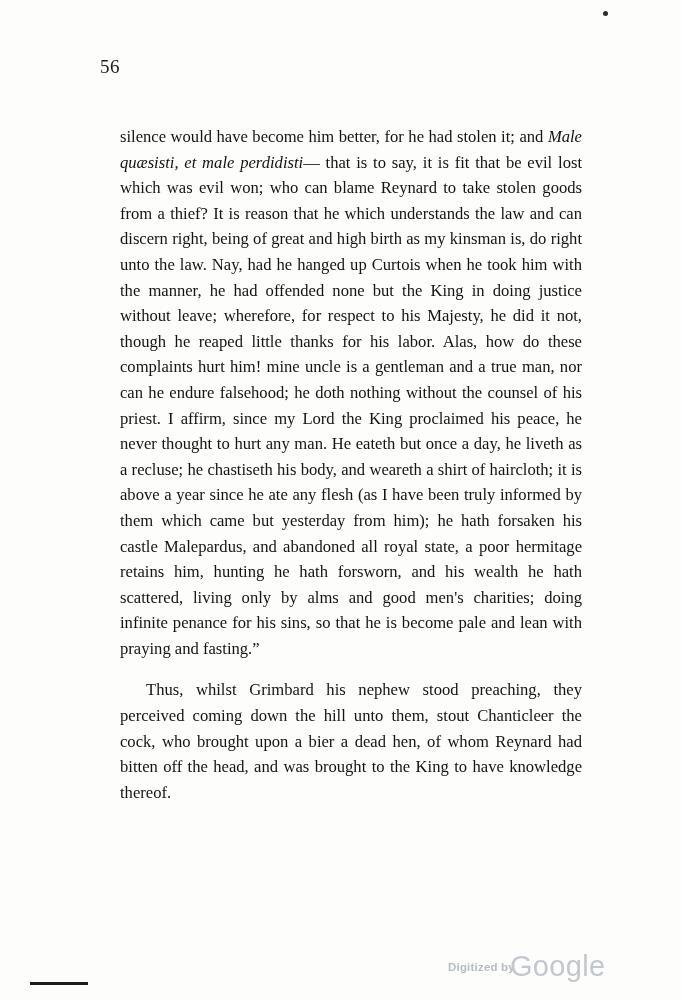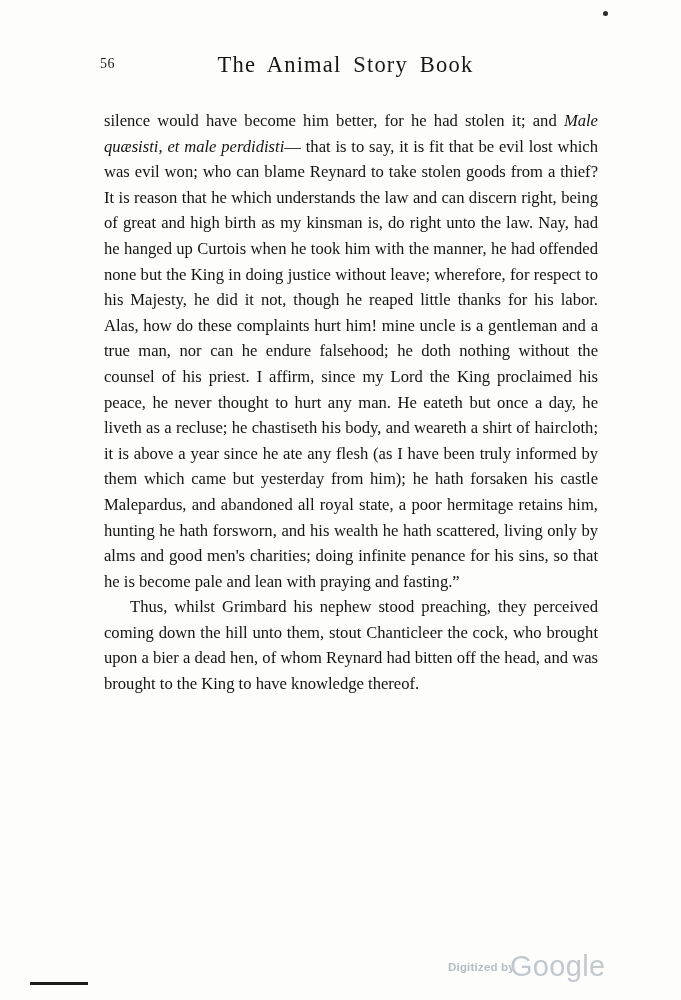--- a/index.html
+++ b/index.html
@@ -33,21 +33,21 @@
     position: absolute;
     top: 52px;
     left: 100px;
     right: 90px;
     height: 30px;
   }
   .page-number {
     position: absolute;
     left: 0;
     top: 4px;
-    font-size: 14px;
+    font-size: 19px;
     letter-spacing: 0.5px;
     color: #1a1a1a;
   }
   .running-title {
     position: absolute;
     left: 0;
     right: 0;
     top: 0;
     text-align: center;
     font-size: 22.5px;
@@ -59,21 +59,21 @@
     position: absolute;
     top: 108px;
     left: 104px;
     width: 494px;
     font-size: 16.6px;
     line-height: 25.6px;
     color: #14140f;
     text-align: justify;
   }
   .body-text p {
-    margin: 0;
+    margin: 16px;
   }
   .body-text p.indent {
     text-indent: 26px;
     font-family: Liberation Serif, serif;
   }
   .body-text i {
     font-style: italic;
   }
   .watermark {
     position: absolute;
@@ -113,21 +113,20 @@
 </style>
 </head>
 <body>
 
 <div class="page">
 
   <div class="corner-dot"></div>
 
   <div class="header">
     <div class="page-number">56</div>
-    <div class="running-title">The Animal Story Book</div>
   </div>
 
   <div class="body-text" id="body-text">
       <p><span>silence would have become him better, for he had stolen it; and </span><i>Male quæsisti, et male perdidisti</i><span>— that is to say, it is fit that be evil lost which was evil won; who can blame Reynard to take stolen goods from a thief? It is reason that he which understands the law and can discern right, being of great and high birth as my kinsman is, do right unto the law.  Nay, had he hanged up Curtois when he took him with the manner, he had offended none but the King in doing justice without leave; wherefore, for respect to his Majesty, he did it not, though he reaped little thanks for his labor.  Alas, how do these complaints hurt him! mine uncle is a gentleman and a true man, nor can he endure falsehood; he doth nothing without the counsel of his priest.  I affirm, since my Lord the King proclaimed his peace, he never thought to hurt any man.  He eateth but once a day, he liveth as a recluse; he chastiseth his body, and weareth a shirt of haircloth; it is above a year since he ate any flesh (as I have been truly informed by them which came but yesterday from him); he hath forsaken his castle Malepardus, and abandoned all royal state, a poor hermitage retains him, hunting he hath forsworn, and his wealth he hath scattered, living only by alms and good men's charities; doing infinite penance for his sins, so that he is become pale and lean with praying and fasting.”</span></p>
       <p class="indent"><span>Thus, whilst Grimbard his nephew stood preaching, they perceived coming down the hill unto them, stout Chanticleer the cock, who brought upon a bier a dead hen, of whom Reynard had bitten off the head, and was brought to the King to have knowledge thereof.</span></p>
     </div>
 
   <div class="watermark">
     <span class="wm-small">Digitized by</span>
     <span class="wm-logo">Google</span>

